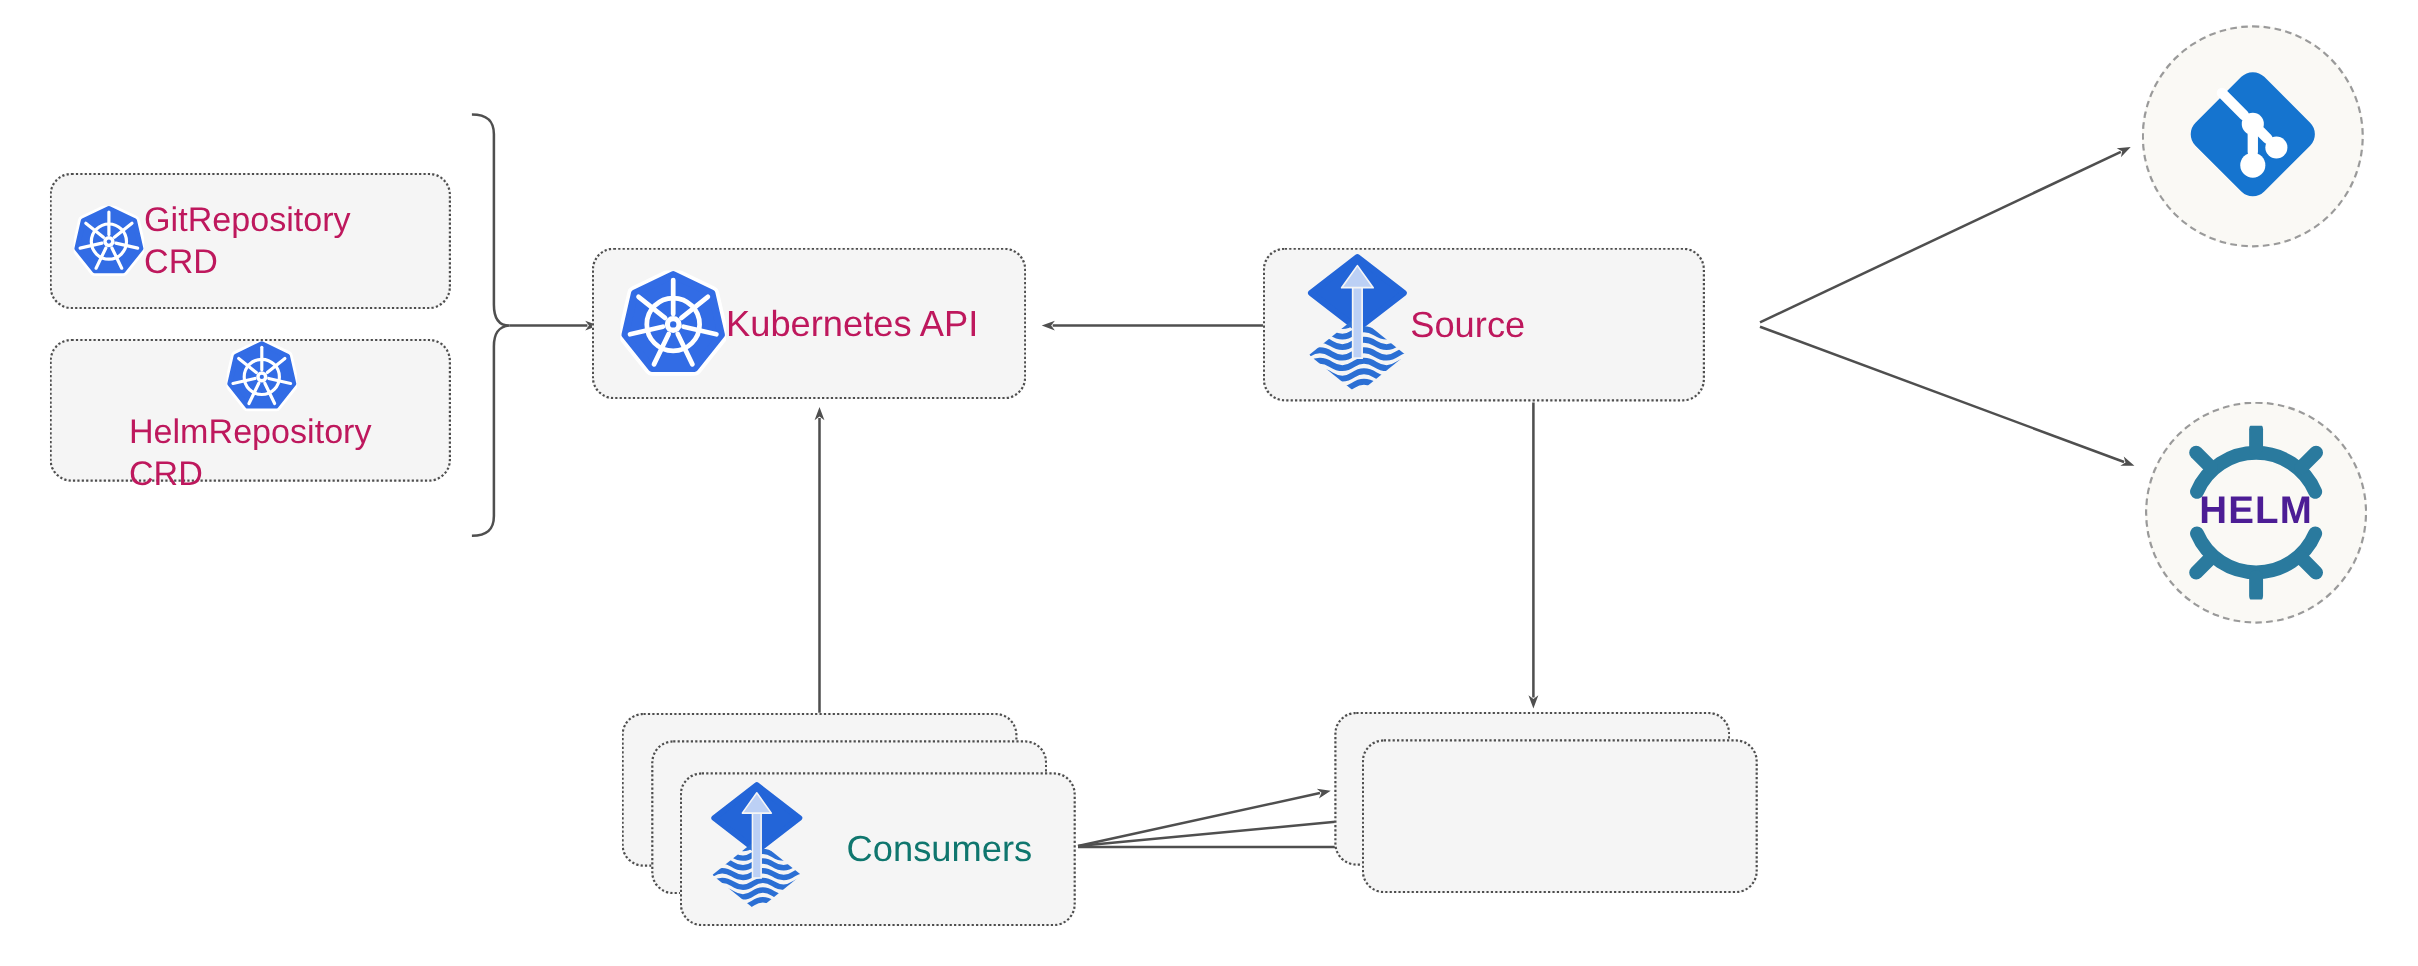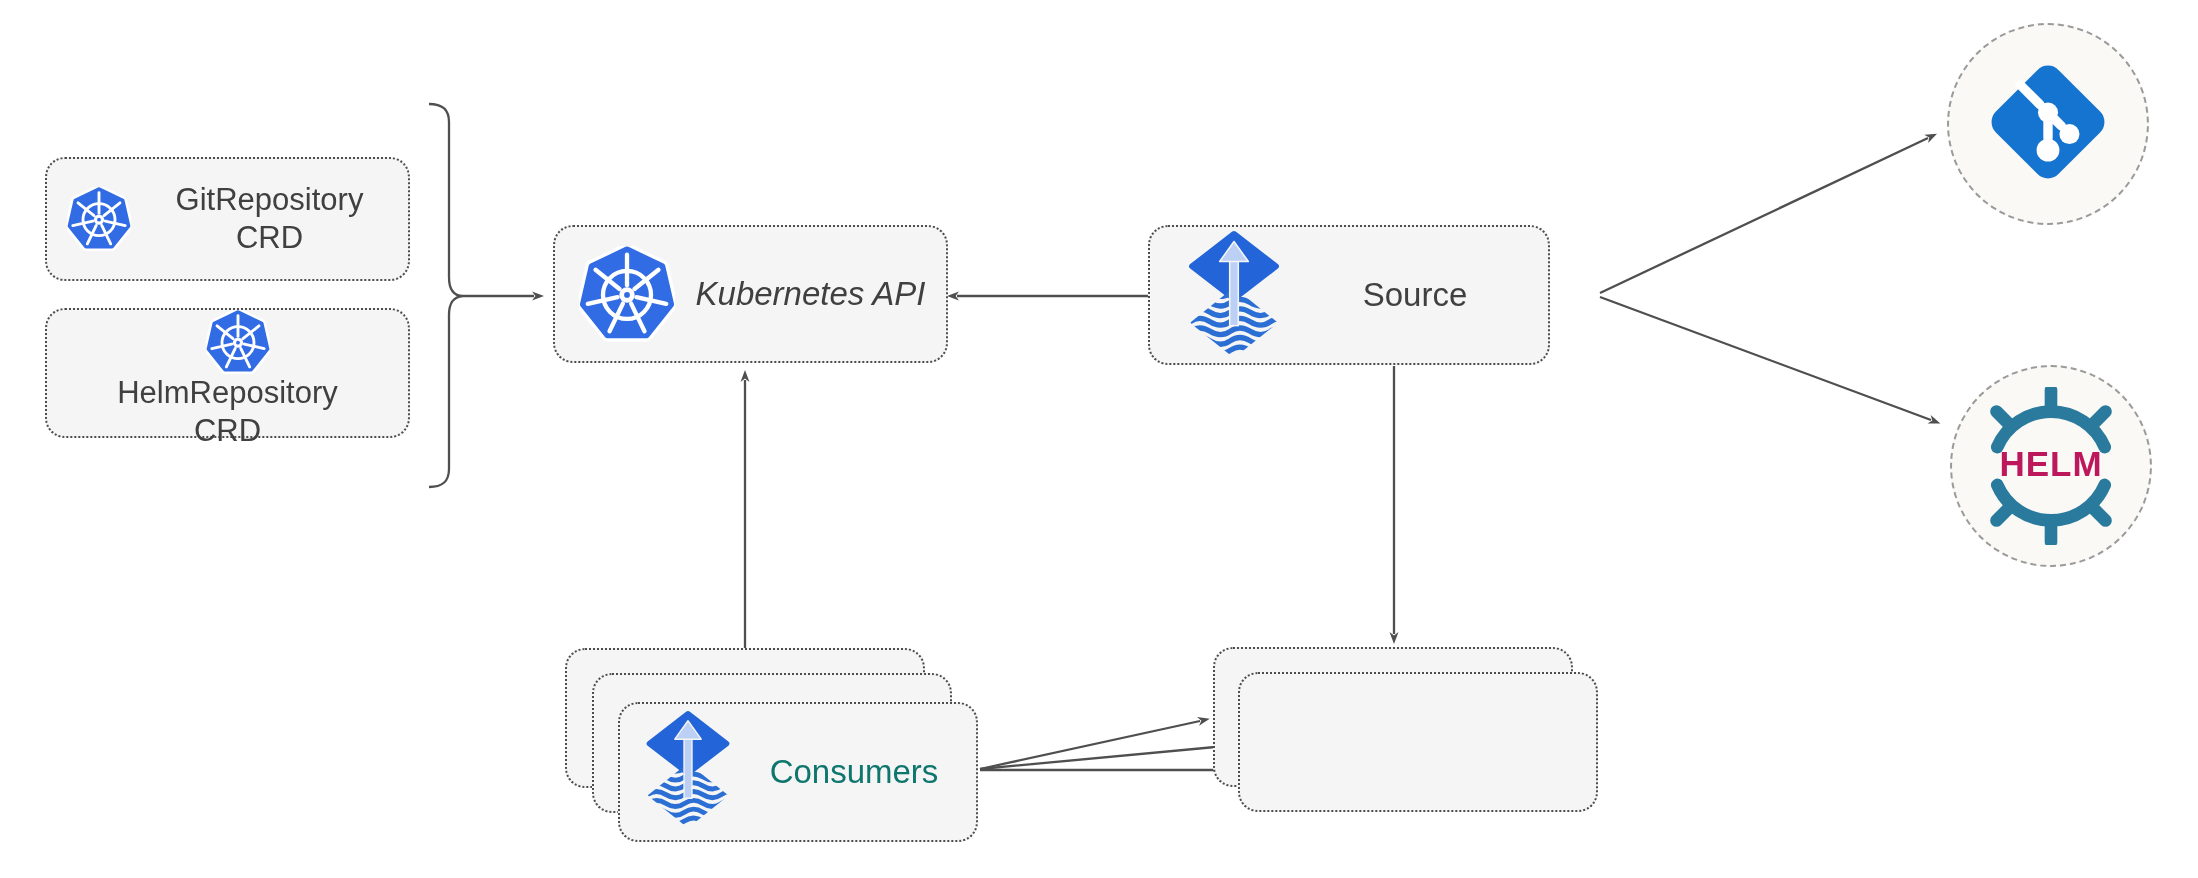--- a/index.html
+++ b/index.html
@@ -15,21 +15,21 @@
     position:absolute;
     background:#f5f5f5;
     border:2.5px dotted #4d4d4d;
     border-radius:20px;
     display:flex;
     align-items:center;
     box-sizing:border-box;
     color:#0d0d0d;
   }
   .node .icon{flex:none;display:flex;align-items:center;justify-content:center;}
-  .node .label{flex:1;text-align:center;font-size:33px;line-height:1.24;color:#404040;}
+  .node .label{flex:1;font-size:33px;line-height:1.24;color:#be185d;}
   .node .label .ln{display:block;}
   .crd .label{font-size:31px;}
   .stackcard{
     position:absolute;
     width:360px;height:140px;
     background:#f5f5f5;
     border:2.5px dotted #4d4d4d;
     border-radius:20px;
     box-sizing:border-box;
   }
@@ -46,21 +46,21 @@
     display:flex;align-items:center;justify-content:center;
   }
   .helm-word{
     position:absolute;
     left:0;right:0;top:50%;
     transform:translateY(-54%);
     text-align:center;
     font-size:35px;
     font-weight:700;
     letter-spacing:1px;
-    color:#be185d;
+    color:#4c1d95;
   }
   .helm-wrap{position:relative;width:158px;height:158px;display:flex;align-items:center;justify-content:center;}
 </style>
 </head>
 <body>
 
 <div class="stage">
 
   <svg class="wires" width="2198" height="878" viewBox="0 0 2198 878">
     <defs>
@@ -125,21 +125,21 @@
         <circle cx="50" cy="51" r="8" fill="#ffffff"></circle>
         <circle cx="50" cy="51" r="3" fill="#326ce5"></circle>
       </svg>
     </span>
     <div class="label">
       <span class="ln">HelmRepository</span>
       <span class="ln">CRD</span>
     </div>
   </div>
 
-  <div class="node" style="left:553px;top:225px;width:395px;height:138px;font-style:italic;">
+  <div class="node" style="left:538px;top:225px;width:395px;height:138px;">
     <span class="icon" style="margin-left:24px;">
       <svg width="96" height="96" viewBox="0 0 100 100">
         <path d="M50 4 L86.5 21.5 L95.5 60.8 L70.2 92.5 L29.8 92.5 L4.5 60.8 L13.5 21.5 Z" fill="none" stroke="#ffffff" stroke-width="14" stroke-linejoin="round"></path>
         <path d="M50 4 L86.5 21.5 L95.5 60.8 L70.2 92.5 L29.8 92.5 L4.5 60.8 L13.5 21.5 Z" fill="#326ce5" stroke="#326ce5" stroke-width="7" stroke-linejoin="round"></path>
         <g stroke="#ffffff" stroke-width="4.5" stroke-linecap="round" fill="none">
           <circle cx="50" cy="51" r="25"></circle>
           <line x1="50" y1="41" x2="50" y2="9"></line>
           <line x1="57.8" y1="44.8" x2="82.8" y2="24.8"></line>
           <line x1="59.8" y1="53.2" x2="90.9" y2="60.3"></line>
           <line x1="54.3" y1="60" x2="68.2" y2="88.8"></line>

